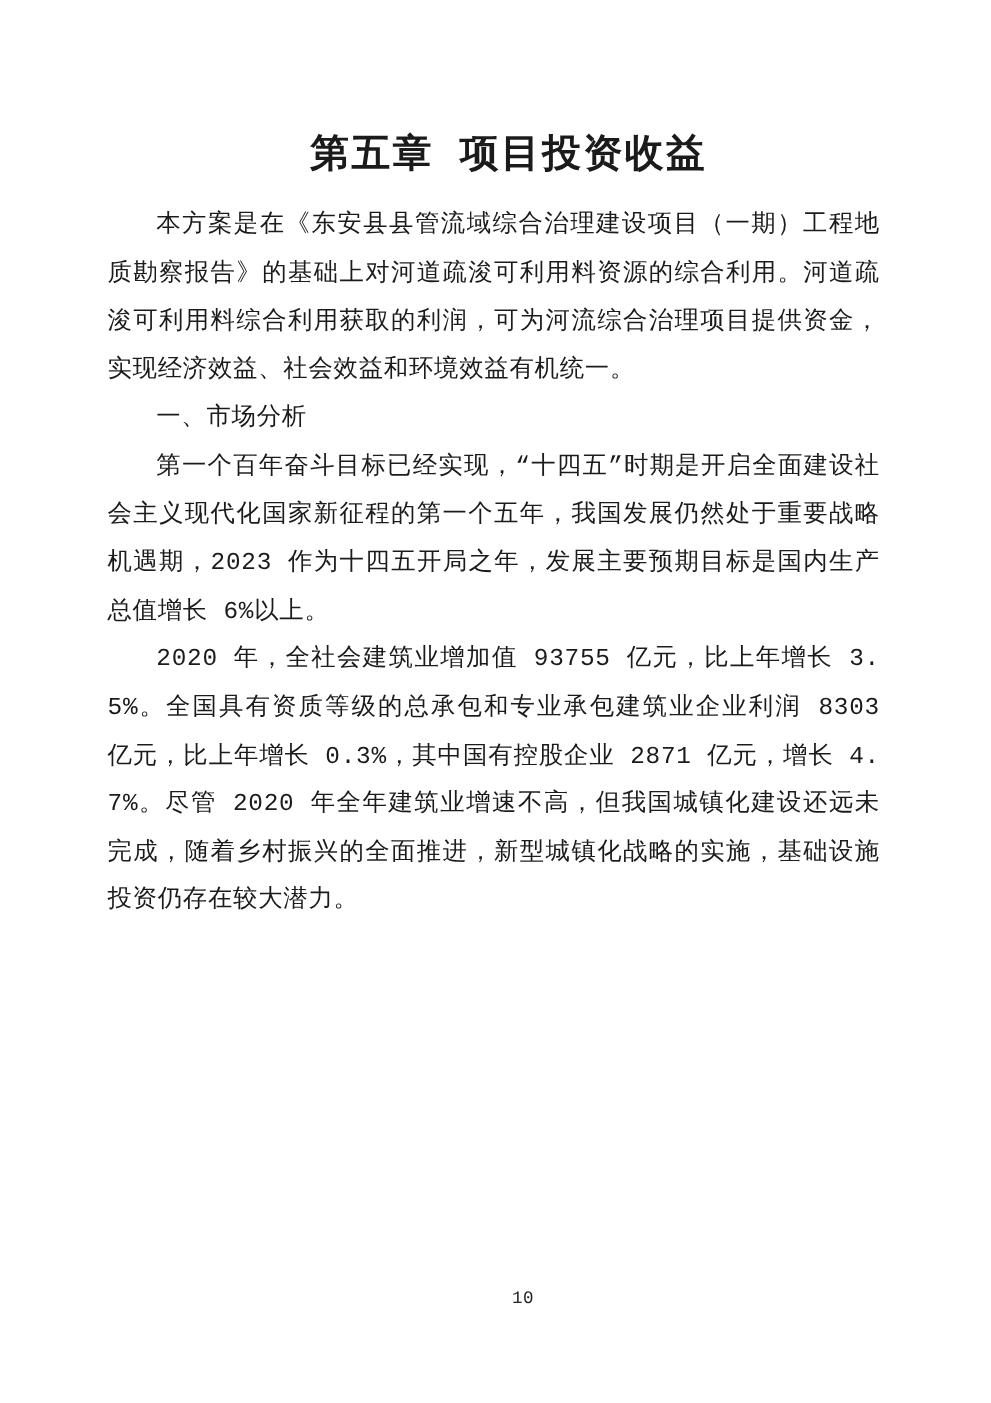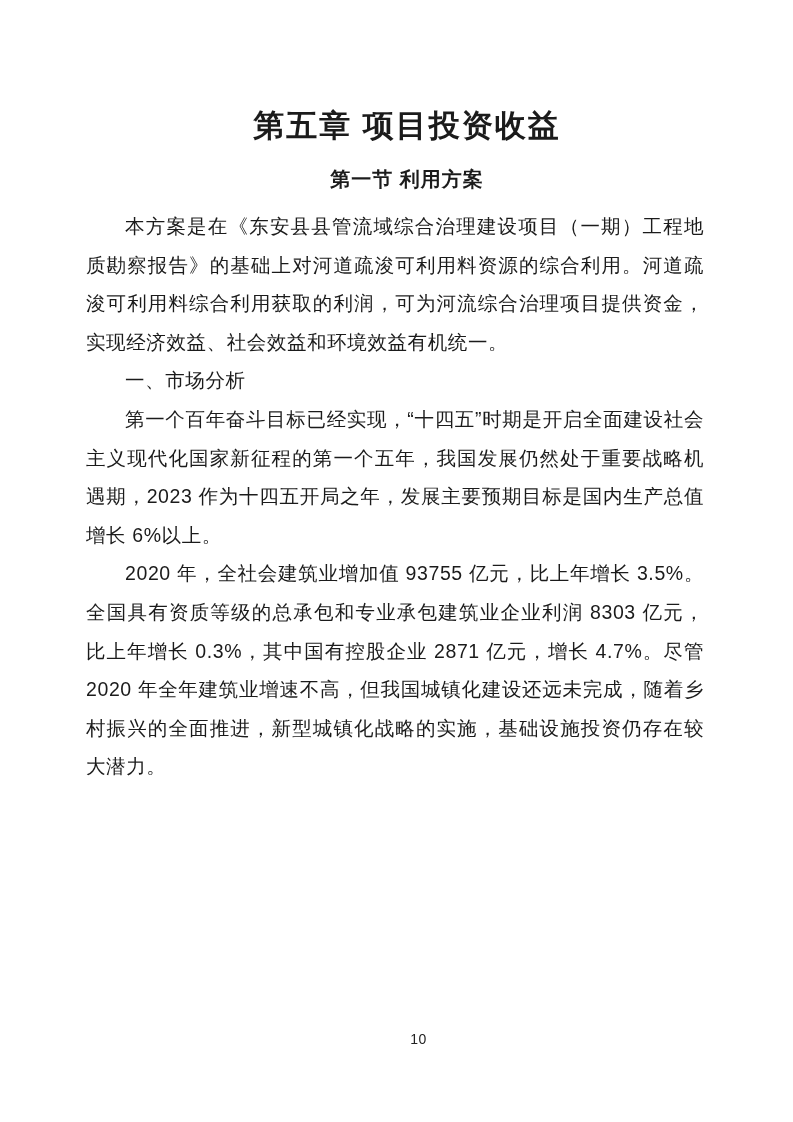--- a/index.html
+++ b/index.html
@@ -7,21 +7,21 @@
     padding: 0;
     background: #ffffff;
   }
   .page {
     position: relative;
     width: 793px;
     height: 1122px;
     background: #ffffff;
     box-sizing: border-box;
     padding: 0 89px 0 86px;
-    font-family: Liberation Sans, sans-serif;
+    font-family: Liberation Mono, monospace;
     color: #1b1b1b;
     overflow: hidden;
   }
   .chapter-title {
     margin: 0;
     padding-top: 104px;
     font-size: 31px;
     line-height: 44px;
     font-weight: bold;
     text-align: center;
@@ -64,21 +64,20 @@
     letter-spacing: 0.5px;
     color: #222222;
     transform: translateX(22px);
   }
 </style>
 </head>
 <body>
 
 <div class="page">
   <h1 class="chapter-title">第五章 项目投资收益</h1>
-  <h2 class="section-title">第一节 利用方案</h2>
   <div class="body-text">
     <p>本方案是在《东安县县管流域综合治理建设项目（一期）工程地质勘察报告》的基础上对河道疏浚可利用料资源的综合利用。河道疏浚可利用料综合利用获取的利润，可为河流综合治理项目提供资金，实现经济效益、社会效益和环境效益有机统一。</p>
     <p>一、市场分析</p>
     <p>第一个百年奋斗目标已经实现，“十四五”时期是开启全面建设社会主义现代化国家新征程的第一个五年，我国发展仍然处于重要战略机遇期，2023 作为十四五开局之年，发展主要预期目标是国内生产总值增长 6%以上。</p>
     <p>2020 年，全社会建筑业增加值 93755 亿元，比上年增长 3.5%。全国具有资质等级的总承包和专业承包建筑业企业利润 8303 亿元，比上年增长 0.3%，其中国有控股企业 2871 亿元，增长 4.7%。尽管 2020 年全年建筑业增速不高，但我国城镇化建设还远未完成，随着乡村振兴的全面推进，新型城镇化战略的实施，基础设施投资仍存在较大潜力。</p>
   </div>
   <div class="page-number">10</div>
 </div>
 
 </body></html>

